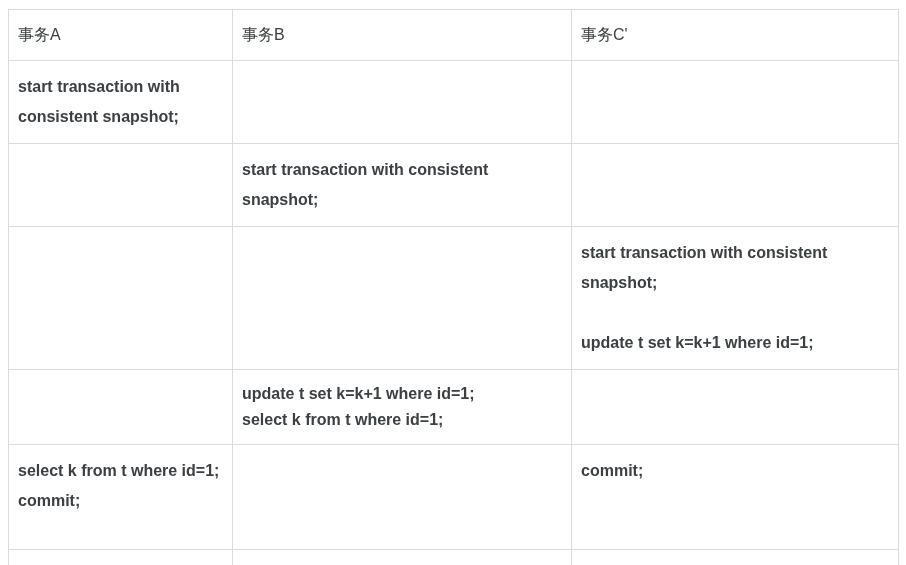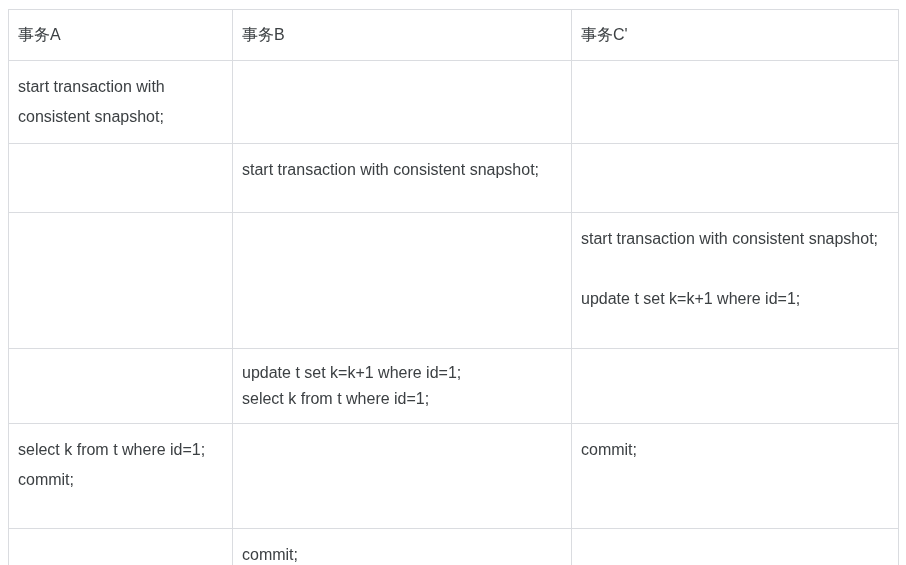--- a/index.html
+++ b/index.html
@@ -35,21 +35,21 @@
 
   table.tx-table th,
   table.tx-table td {
     border: 1px solid #dadce0;
     vertical-align: top;
     text-align: left;
     padding: 11px 10px 11px 9px;
     color: #3c4043;
     font-size: 16px;
     line-height: 30px;
-    font-weight: 400;
+    font-weight: 700;
     white-space: pre-line;
     word-break: normal;
     overflow-wrap: break-word;
   }
   table.tx-table th {
     font-weight: 400;
     padding-top: 10px;
     padding-bottom: 10px;
   }
   

